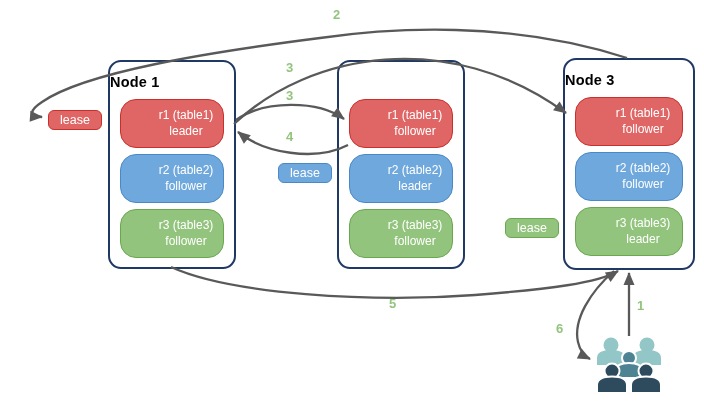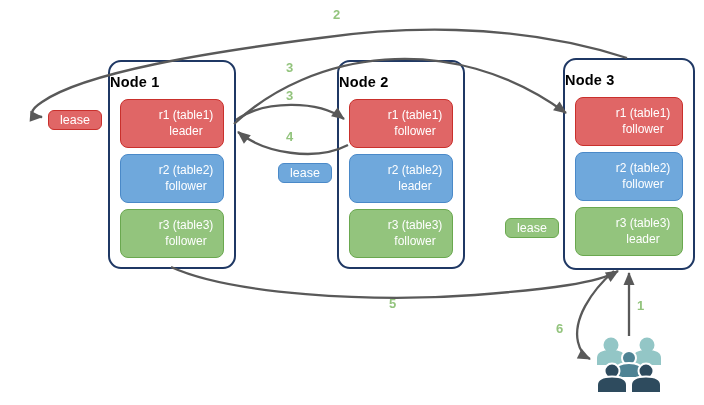--- a/index.html
+++ b/index.html
@@ -13,21 +13,21 @@
     border:2px solid var(--node-border);border-radius:13px;z-index:1;
   }
   #node1{left:108px;top:60px}
   #node2{left:337px;top:60px}
   #node3{left:563px;top:58px;width:128px;height:208px}
   .node-title{
     text-align:left;font-weight:bold;font-size:14.5px;color:#000;
     margin-top:12px;letter-spacing:.2px;
   }
   .replica{
-    position:absolute;left:10px;right:10px;height:47px;border-radius:8px;
+    position:absolute;left:10px;right:10px;height:47px;border-radius:16px;
     color:#fff;font-size:12px;line-height:1.3;text-align:center;
     display:flex;flex-direction:column;align-items:center;justify-content:center;padding-left:28px;
   }
   .pos0{top:37px}.pos1{top:92px}.pos2{top:147px}
   .red{background:var(--red-fill);border:1.5px solid var(--red-border)}
   .blue{background:var(--blue-fill);border:1.5px solid var(--blue-border)}
   .green{background:var(--green-fill);border:1.5px solid var(--green-border)}
   
   .lease{
     position:absolute;color:#fff;font-size:12.5px;padding:2px 11px;
@@ -106,21 +106,20 @@
       <span>r2 (table2)</span>
       <span>follower</span>
     </div>
     <div class="replica green pos2">
       <span>r3 (table3)</span>
       <span>follower</span>
     </div>
   </div>
 
   <div class="node" id="node2">
-    <div class="node-title">Node 2</div>
     <div class="replica red pos0">
       <span>r1 (table1)</span>
       <span>follower</span>
     </div>
     <div class="replica blue pos1">
       <span>r2 (table2)</span>
       <span>leader</span>
     </div>
     <div class="replica green pos2">
       <span>r3 (table3)</span>

